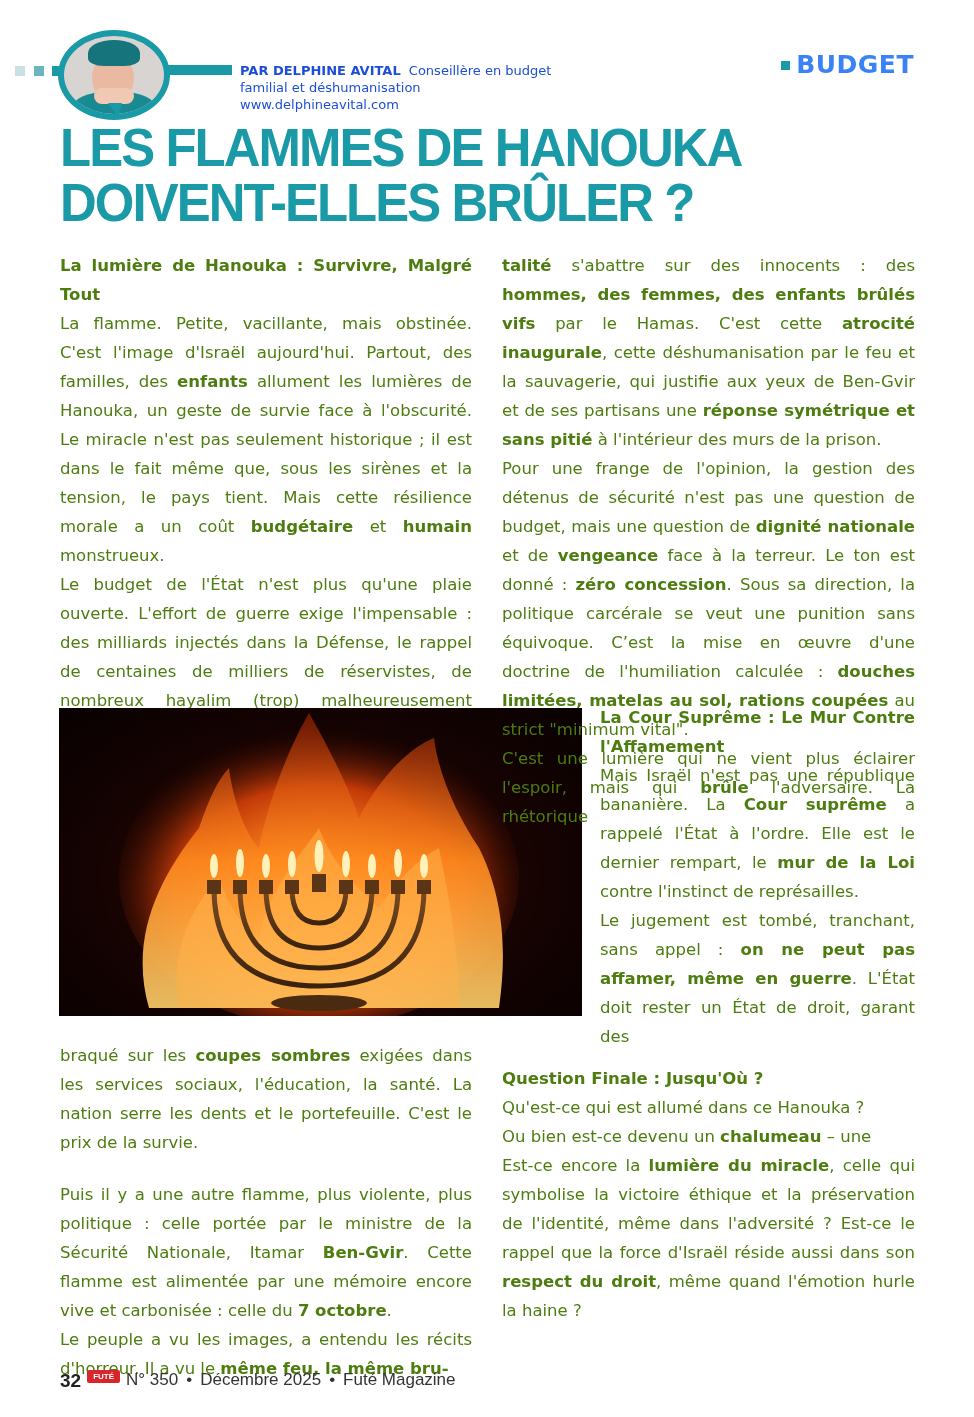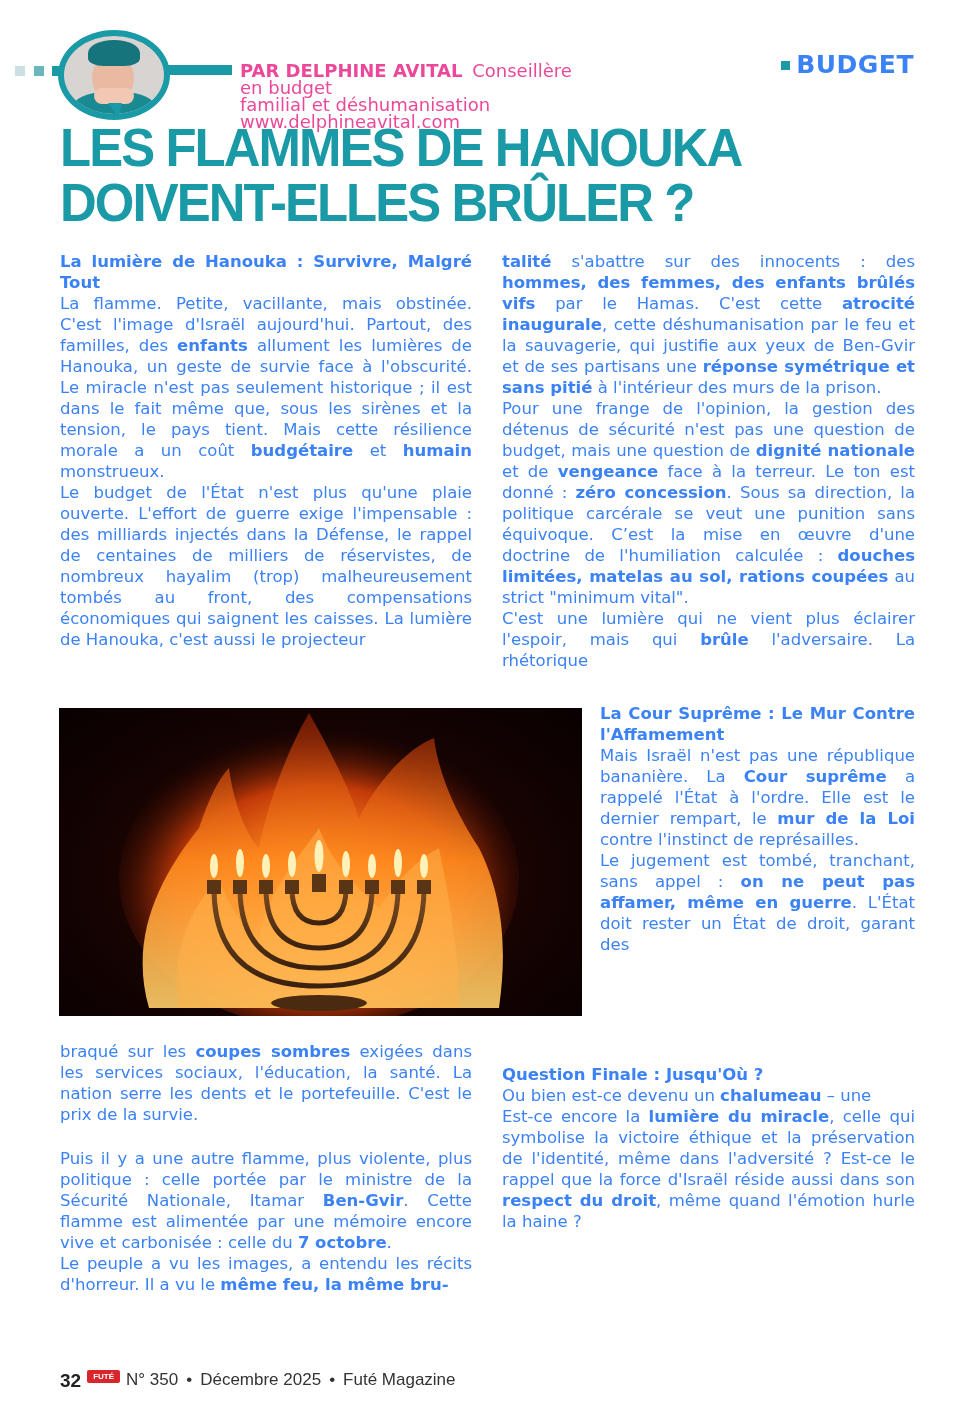--- a/index.html
+++ b/index.html
@@ -15,32 +15,32 @@
   .avatar-bubble { position: absolute; left: 58px; top: 30px; width: 100px; height: 78px;
                    border: 6px solid #1a9aa6; border-radius: 50%; background: #d8d4d2; overflow: hidden; }
   .avatar-tail { position: absolute; left: 108px; top: 103px; width: 0; height: 0;
                  border-left: 10px solid transparent; border-right: 4px solid transparent;
                  border-top: 14px solid #1a9aa6; }
   .avatar-face { position: absolute; left: 28px; top: 18px; width: 42px; height: 48px; border-radius: 50%; background: #e9b9a2; }
   .avatar-turban { position: absolute; left: 24px; top: 4px; width: 52px; height: 26px; border-radius: 50% 50% 30% 30%; background: #16747c; }
   .avatar-body { position: absolute; left: 8px; top: 56px; width: 84px; height: 40px; border-radius: 40% 40% 0 0; background: #1a8a92; }
   .avatar-hands { position: absolute; left: 30px; top: 52px; width: 40px; height: 16px; border-radius: 8px; background: #f0c8b4; }
 
-  .byline { position: absolute; left: 240px; top: 62px; width: 360px; font-size: 18px; line-height: 17px; color: #ec4899; }
+  .byline { position: absolute; left: 240px; top: 62px; width: 360px; font-size: 13px; line-height: 17px; color: #1d4ed8; }
   .byline .name { font-weight: bold; margin-right: 4px; }
 
   .rubric { position: absolute; right: 60px; top: 50px; font-size: 25px; font-weight: bold; color: #3b82f6; letter-spacing: 0.5px; }
   .rubric .rubric-sq { display: inline-block; width: 9px; height: 9px; background: #1a9aa6; margin-right: 6px; vertical-align: 3px; }
 
   .title { position: absolute; left: 60px; top: 120px; width: 880px; margin: 0;
            font-family: "Liberation Sans", sans-serif; font-weight: bold; font-size: 53px; line-height: 55px;
            color: #1a9aa6; letter-spacing: -2px; transform: scaleX(0.96); transform-origin: left top; }
 
   
-  .col { position: absolute; font-size: 16.5px; line-height: 21px; text-align: justify; color: #3b82f6; }
+  .col { position: absolute; font-size: 16.5px; line-height: 29px; text-align: justify; color: #4d7c0f; }
   .col p { margin: 0; }
   .col .h { font-weight: bold; }
   .col .gap { height: 22.6px; }
   .col b { font-weight: bold; }
   .col-left-top { left: 60px; top: 251px; width: 412px; }
   .col-left-bottom { left: 60px; top: 1041px; width: 412px; }
   .col-right-top { left: 502px; top: 251px; width: 413px; }
   .col-right-mid { left: 600px; top: 680px; width: 315px; }
   .col-right-bottom { left: 502px; top: 1041px; width: 413px; }
 
@@ -184,20 +184,21 @@
     <span>Mais Israël n'est pas une république bananière. La </span><b>Cour suprême</b><span> a rappelé l'État à l'ordre. Elle est le dernier rempart, le </span><b>mur de la Loi</b><span> contre l'instinct de représailles.</span>
   </p>
   <p>
     <span>Le jugement est tombé, tranchant, sans appel : </span><b>on ne peut pas affamer, même en guerre</b><span>. L'État doit rester un État de droit, garant des</span>
   </p>
 </div>
 
 <div class="col col-right-bottom">
   <div class="gap"></div>
   <p class="h">Question Finale : Jusqu'Où ?</p>
+  <p>Qu'est-ce qui est allumé dans ce Hanouka ?</p>
   <p>
     <span>Ou bien est-ce devenu un </span><b>chalumeau</b><span> – une</span>
   </p>
   <p>
     <span>Est-ce encore la </span><b>lumière du miracle</b><span>, celle qui symbolise la victoire éthique et la préservation de l'identité, même dans l'adversité ? Est-ce le rappel que la force d'Israël réside aussi dans son </span><b>respect du droit</b><span>, même quand l'émotion hurle la haine ?</span>
   </p>
 </div>
 
 <div class="footer">
   <span class="page-no">32</span>

